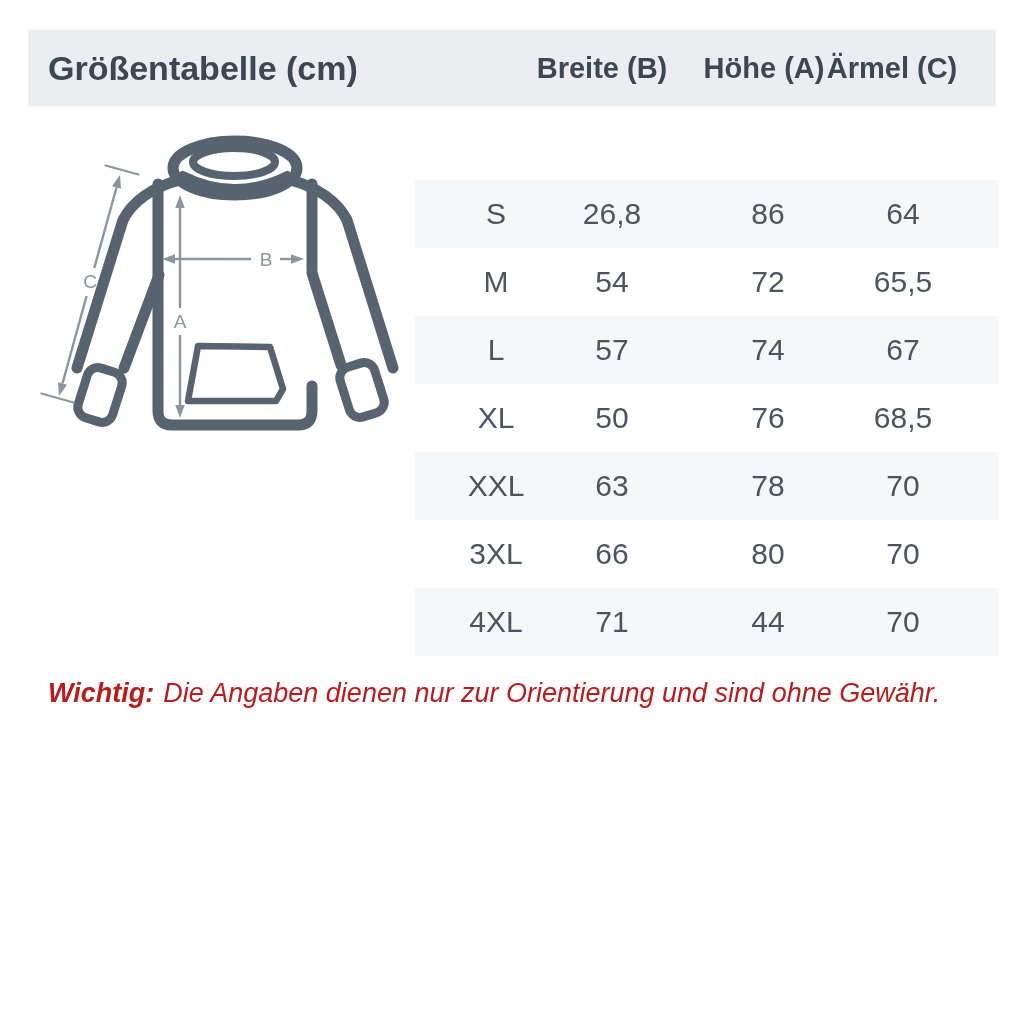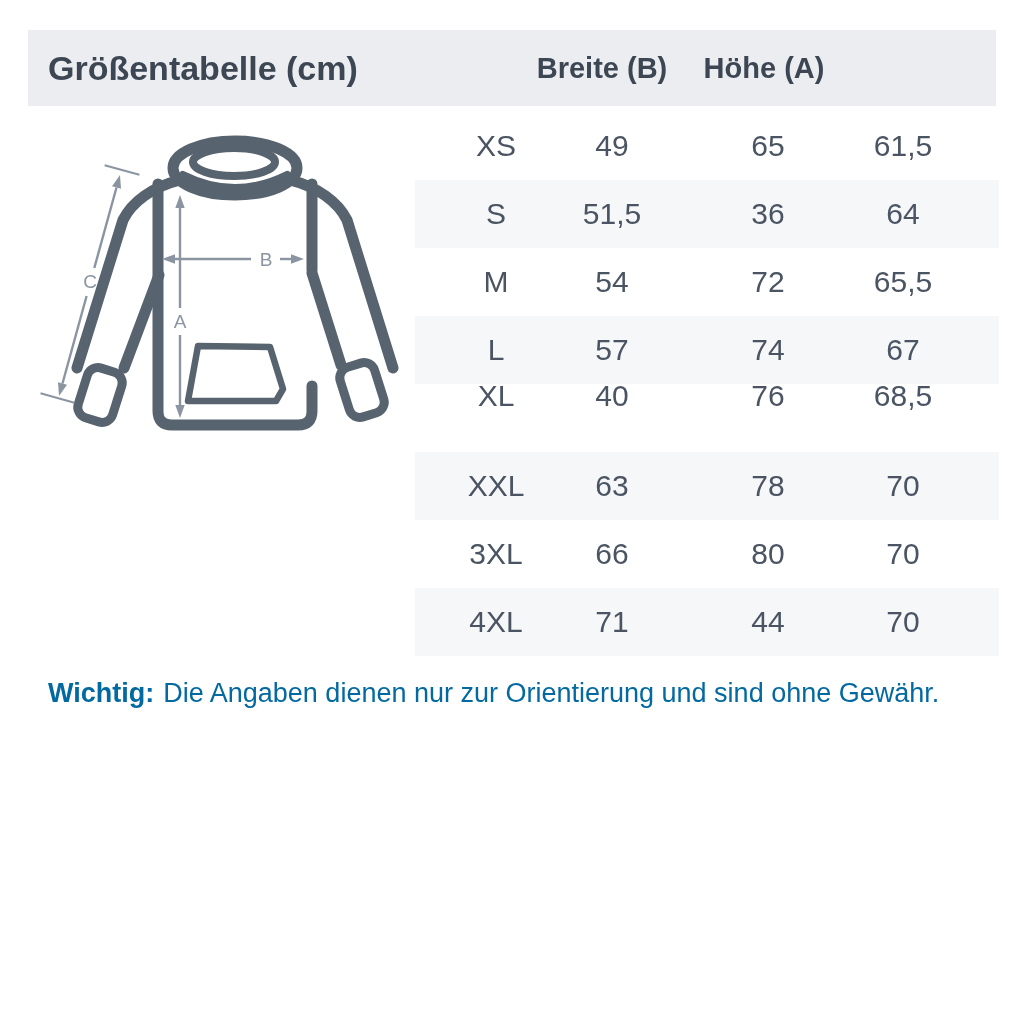--- a/index.html
+++ b/index.html
@@ -31,63 +31,58 @@
     position:absolute;top:0;height:68px;line-height:68px;
     transform:translateX(-50%);
     font-size:30px;color:#4a5462;white-space:nowrap;
   }
   .c-size{left:81px;} .c-v0{left:197px;} .c-v1{left:353px;} .c-v2{left:488px;}
   
   .diagram{position:absolute;left:40px;top:118px;width:380px;height:340px;}
   
   .footer{
     position:absolute;left:48px;top:672px;width:910px;
-    font-size:27px;line-height:42px;color:#0369a1;
+    font-size:27px;line-height:42px;color:#b91c1c;font-style:italic;
   }
   .footer-label{font-weight:bold;margin-right:9px;}
   .arrow-label{font-size:19px;fill:#8b95a2;}
 </style>
 </head>
 <body>
 
 <div class="page">
 
   <div class="band">
     <div class="title">Größentabelle (cm)</div>
     <div class="col-header col-h0">Breite (B)</div>
     <div class="col-header col-h1">Höhe (A)</div>
+    <div class="col-header col-h2">Ärmel (C)</div>
   </div>
 
-  <div class="row" style="top:112px">
-    <span class="cell c-size">XS</span>
-    <span class="cell c-v0">49</span>
-    <span class="cell c-v1">65</span>
-    <span class="cell c-v2">61,5</span>
-  </div>
   <div class="row striped" style="top:180px">
     <span class="cell c-size">S</span>
-    <span class="cell c-v0">51,5</span>
-    <span class="cell c-v1">36</span>
+    <span class="cell c-v0">26,8</span>
+    <span class="cell c-v1">86</span>
     <span class="cell c-v2">64</span>
   </div>
   <div class="row" style="top:248px">
     <span class="cell c-size">M</span>
     <span class="cell c-v0">54</span>
     <span class="cell c-v1">72</span>
     <span class="cell c-v2">65,5</span>
   </div>
   <div class="row striped" style="top:316px">
     <span class="cell c-size">L</span>
     <span class="cell c-v0">57</span>
     <span class="cell c-v1">74</span>
     <span class="cell c-v2">67</span>
   </div>
-  <div class="row" style="top:362px">
+  <div class="row" style="top:384px">
     <span class="cell c-size">XL</span>
-    <span class="cell c-v0">40</span>
+    <span class="cell c-v0">50</span>
     <span class="cell c-v1">76</span>
     <span class="cell c-v2">68,5</span>
   </div>
   <div class="row striped" style="top:452px">
     <span class="cell c-size">XXL</span>
     <span class="cell c-v0">63</span>
     <span class="cell c-v1">78</span>
     <span class="cell c-v2">70</span>
   </div>
   <div class="row" style="top:520px">

